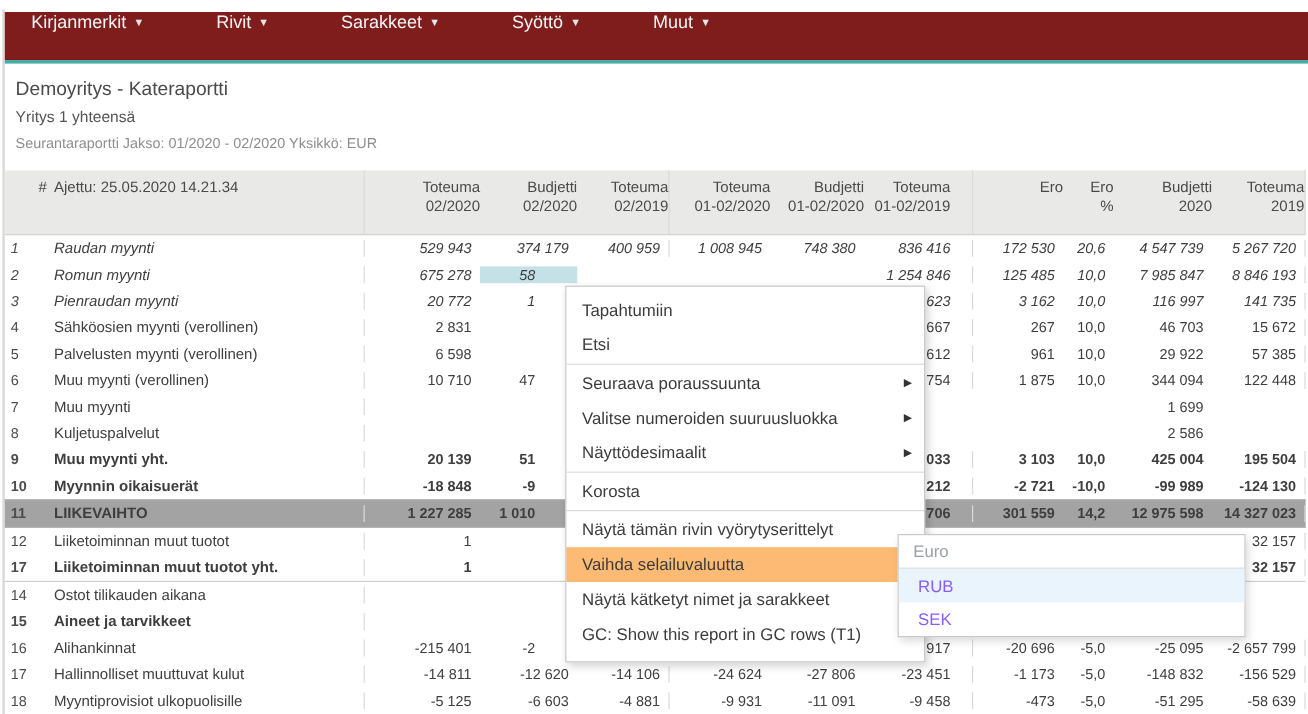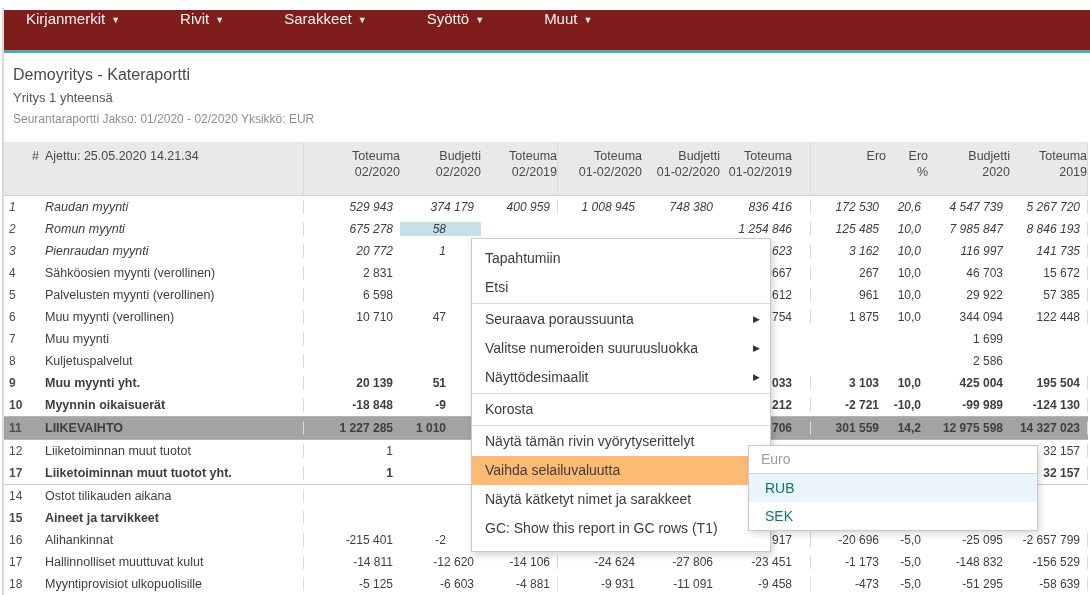--- a/index.html
+++ b/index.html
@@ -44,21 +44,21 @@
   .citem{position:relative;height:29px;line-height:29px;padding-left:13px;font-size:14px;color:#3c3c3c;
          cursor:pointer;white-space:nowrap;}
   .citem .arrow{position:absolute;right:10px;top:0;font-size:9px;color:#333;}
   .citem.hov{background:#fdba74;}
   .csep{height:1px;margin:1px 0;background:#dcdcdc;}
   
   .smenu{position:absolute;left:748px;top:445px;width:290px;box-sizing:border-box;background:#fff;
          border:1px solid #c9c9c9;box-shadow:2px 3px 7px rgba(0,0,0,.15);z-index:6;}
   .sfilter{height:27px;line-height:27px;padding-left:12px;font-size:14px;color:#9aa0a5;
            border-bottom:1px solid #d8d8d8;}
-  .sitem{height:28px;line-height:28px;padding-left:16px;font-size:14px;color:#0f766e;cursor:pointer;}
+  .sitem{height:28px;line-height:28px;padding-left:16px;font-size:14px;color:#8b5cf6;cursor:pointer;}
   .sitem.hov{background:#e9f4fc;}
 </style>
 </head>
 <body>
 
 <div class="screen">
   <div class="edge"></div>
 
   <div class="menubar">
       <div class="mitem">Kirjanmerkit<span class="caret">▼</span></div>

